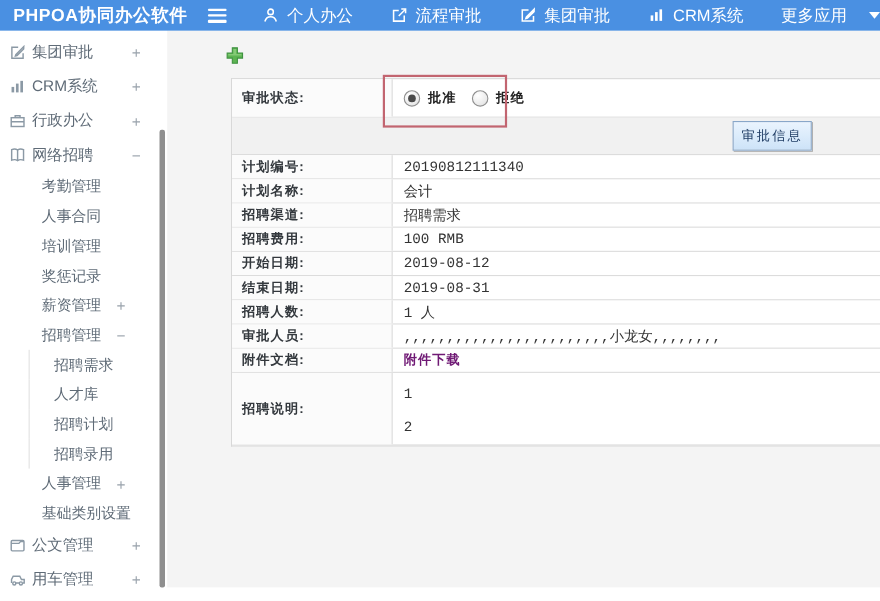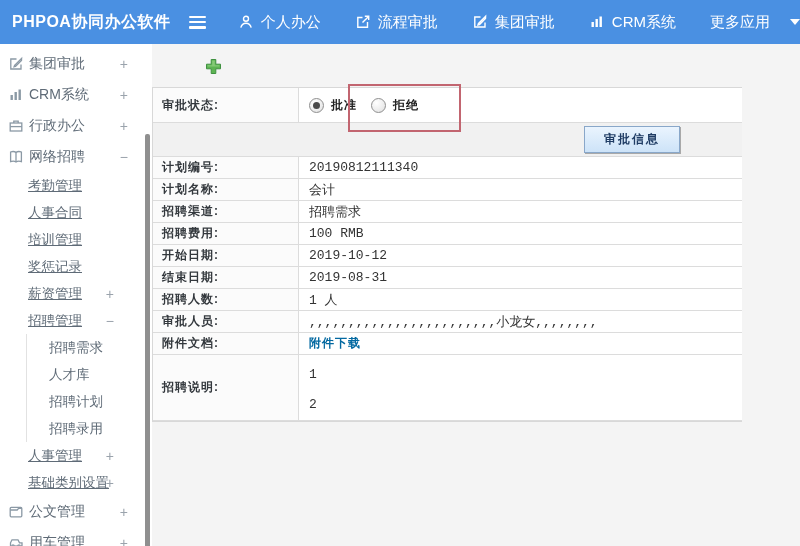--- a/index.html
+++ b/index.html
@@ -1,50 +1,50 @@
 <!DOCTYPE html>
 <html><head>
 <meta charset="utf-8">
 <style>
   * { margin:0; padding:0; box-sizing:border-box; }
   html,body { width:800px; height:546px; overflow:hidden; background:#fff;
     font-family:"Liberation Sans","DejaVu Sans",sans-serif; }
 
   
-  .topbar { height:44px; background:#4a90e2; display:flex; align-items:center; color:#fff; }
+  .topbar { height:28px; background:#4a90e2; display:flex; align-items:center; color:#fff; }
   .logo { width:192px; padding-left:12px; font-size:16px; font-weight:bold; letter-spacing:.5px; }
   .hamburger { width:18px; height:13px; display:flex; flex-direction:column; justify-content:space-between; margin-left:12px; cursor:pointer; }
   .hamburger i { display:block; height:2.5px; background:#fff; border-radius:1px; }
   .topnav { display:flex; align-items:center; gap:34px; margin-left:32px;text-align:right; }
   .topnav .nav-item { display:flex; align-items:center; gap:7px; font-size:15px; cursor:pointer; white-space:nowrap; }
   .topnav svg { display:block; }
   .caret { width:0; height:0; border-left:5px solid transparent; border-right:5px solid transparent; border-top:6px solid #fff; margin-left:-14px; }
 
   
   .wrap { display:flex; height:506px; }
   .sidebar { width:152px; background:#fff; position:relative; padding-top:4px; flex:none; }
   .main { flex:1; background:#f4f4f4; position:relative; overflow:hidden; }
 
   
   .side-item { position:relative; display:flex; align-items:center; color:#5f6b77; cursor:pointer; }
   .side-item.lv1 { height:31px; padding-left:8px; font-size:14px; }
   .side-item.lv1 .side-icon { width:16px; height:16px; margin-right:5px; flex:none; }
-  .side-item.lv2 { height:27px; padding-left:28px; font-size:13.5px;text-decoration:underline; }
+  .side-item.lv2 { height:27px; padding-left:38px; font-size:13.5px; }
   .side-item.lv3 { height:27px; margin-left:26px; border-left:1px solid #e2e2e2; padding-left:22px; font-size:13.5px; }
   .expander { position:absolute; font-size:14px; color:#9aa3ac; top:50%; transform:translateY(-50%); }
   .lv1 > .expander { right:24px; }
   .lv2 > .expander { right:38px; }
   .side-scrollthumb { position:absolute; right:2px; top:90px; width:5px; height:416px; background:#8f8f8f; border-radius:2px; }
 
   
   .page-title { display:flex; align-items:center; gap:9px; padding:14px 0 12px 53px; }
   .page-title h1 { font-size:14px; font-weight:bold; color:#2a4d75; letter-spacing:2px; }
   .plus-icon { width:17px; height:17px; display:block; }
 
-  .panel { width:calc(100% - 58px); background:#fff;
+  .panel { margin-left:58px; width:calc(100% - 58px); background:#fff;
     border:1px solid #d8d8d8; border-right:none; }
   .row { display:flex; border-bottom:1px solid #dcdcdc; }
   .row:last-child { border-bottom:1px solid #dcdcdc; }
   .cell-label { width:146px; flex:none; border-right:1px solid #dcdcdc; background:#fbfbfb;
     display:flex; align-items:center; padding-left:9px; font-size:12px; font-weight:bold; color:#33383d; letter-spacing:1px; }
   .cell-value { flex:1; display:flex; align-items:center; padding-left:10px;
     font-family:"Liberation Mono","DejaVu Sans Mono",monospace; font-size:13px; color:#333; }
   .row-status { height:35px; }
   .row-data { height:22px; }
   .row-tall { height:66px; }
@@ -54,26 +54,26 @@
   .radio-group { display:flex; align-items:flex-end; gap:14px; font-family:"Liberation Sans",sans-serif;
     font-size:12px; font-weight:bold; color:#222; letter-spacing:1px; }
   .radio-opt { display:flex; align-items:center; gap:7px; cursor:pointer; }
   .radio { width:15px; height:15px; border-radius:50%; border:1px solid #8f8f8f;
     background:radial-gradient(circle at 35% 30%, #fff 0%, #e9e9e9 70%, #cfcfcf 100%);
     display:flex; align-items:center; justify-content:center; }
   .radio.checked::after { content:""; width:7px; height:7px; border-radius:50%; background:#4a4a4a; }
 
   .button-row { height:34px; background:#f1f1f1; border-bottom:1px solid #dcdcdc;
     display:flex; align-items:center; justify-content:flex-end; padding-right:62px; }
-  .btn-approve { font-family:"Liberation Sans",sans-serif; font-size:12px; font-weight:bold; color:#1f3c64;
-    letter-spacing:2px; padding:4px 19px; cursor:pointer;
+  .btn-approve { font-family:"Liberation Sans",sans-serif; font-size:12px; font-weight:normal; color:#1f3c64;
+    letter-spacing:2px; padding:4px 7px; cursor:pointer;
     background:linear-gradient(#eaf4fe,#cde3f8); border:1px solid #89a7c9;
     box-shadow:1px 1px 0 rgba(110,110,110,.55);text-align:right; }
 
-  .link { color:#0369a1; font-weight:bold; cursor:pointer; text-decoration:none;
+  .link { color:#701a75; font-weight:bold; cursor:pointer; text-decoration:none;
     font-family:"Liberation Sans",sans-serif; font-size:12px; letter-spacing:1px; }
 
   .red-annotation { position:absolute; left:196px; top:40px; width:113px; height:48px;
     border:2px solid #c26570; pointer-events:none; background:transparent; }
 </style>
 </head>
 <body>
 
 <div class="topbar">
   <div class="logo">PHPOA协同办公软件</div>
@@ -281,21 +281,21 @@
       <div class="row row-data">
         <div class="cell-label">招聘渠道:</div>
         <div class="cell-value">招聘需求</div>
       </div>
       <div class="row row-data">
         <div class="cell-label">招聘费用:</div>
         <div class="cell-value">100 RMB</div>
       </div>
       <div class="row row-data">
         <div class="cell-label">开始日期:</div>
-        <div class="cell-value">2019-10-12</div>
+        <div class="cell-value">2019-08-12</div>
       </div>
       <div class="row row-data">
         <div class="cell-label">结束日期:</div>
         <div class="cell-value">2019-08-31</div>
       </div>
       <div class="row row-data">
         <div class="cell-label">招聘人数:</div>
         <div class="cell-value">1 人</div>
       </div>
       <div class="row row-data">

